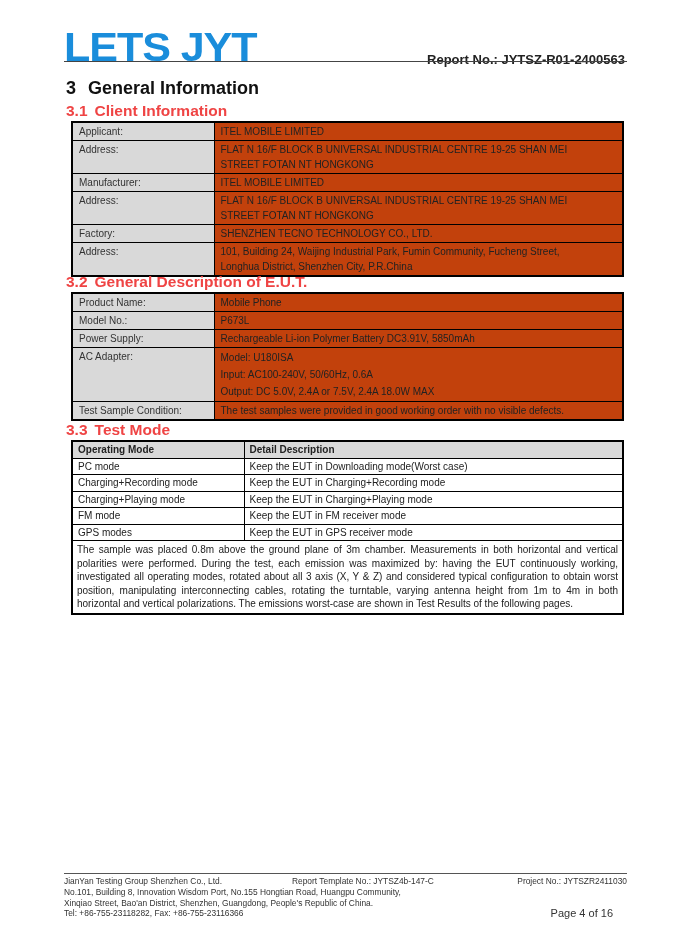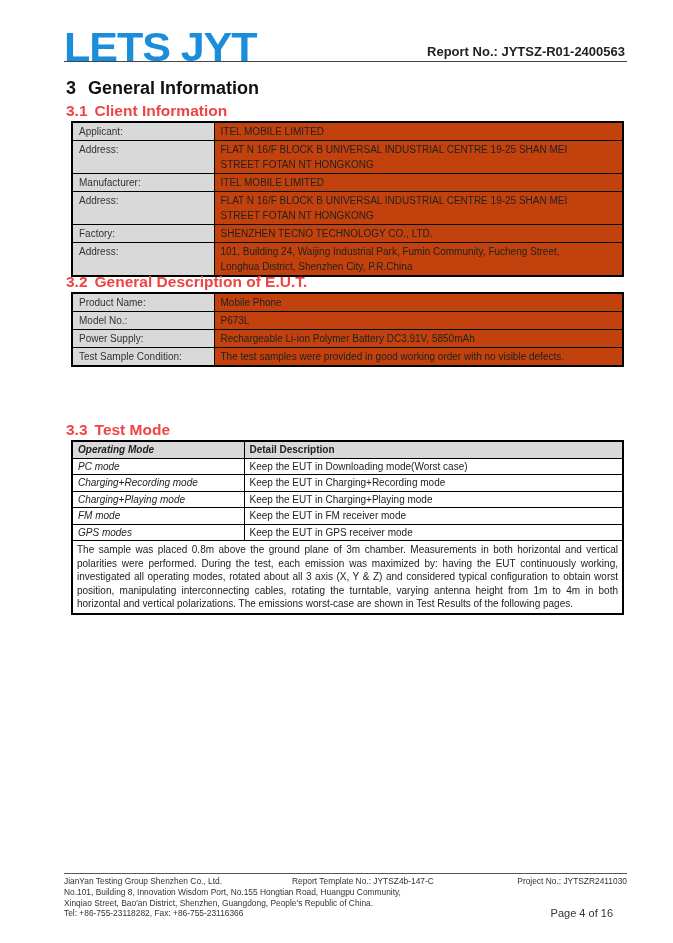--- a/index.html
+++ b/index.html
@@ -3,40 +3,40 @@
   <meta charset="utf-8">
   <style>
     * { box-sizing: border-box; margin: 0; padding: 0; }
     html, body { width: 673px; height: 943px; background: #ffffff; }
     body { font-family: "Liberation Sans", sans-serif; color: #000; position: relative; overflow: hidden; }
 
     .page { position: absolute; left: 0; top: 0; width: 673px; height: 943px; background: #fff; }
 
     
     .logo { position: absolute; left: 64px; top: 28px; font-family: "Liberation Sans", sans-serif; font-weight: bold; font-size: 41px; letter-spacing: -1px; line-height: 38px; color: #1a8ddb; transform: scaleX(1.05); transform-origin: left; }
-    .report-no { position: absolute; right: 48px; top: 44px; font-size: 13px; font-weight: bold; color: #222; }
+    .report-no { position: absolute; right: 48px; top: 52px; font-size: 13px; font-weight: bold; color: #222; }
     .header-rule { position: absolute; left: 64px; right: 46px; top: 61px; border-top: 1px solid #444; }
 
     .h1 { position: absolute; left: 66px; top: 78px; font-size: 18px; font-weight: bold; color: #111; }
     .h1 .num { margin-right: 12px; }
     .h2 { position: absolute; left: 66px; font-size: 15.5px; font-weight: bold; color: #ef4444; }
     .h2 .num { margin-right: 7px; }
 
     
     table { position: absolute; left: 71px; width: 553px; border-collapse: collapse; font-size: 10px; color: #222; }
     table.info td { border: 1px solid #000; padding: 1px 6px; vertical-align: top; line-height: 15px; }
     table.info { border: 2px solid #000; }
     table.info td.lbl { background: #d9d9d9; width: 142px; color: #333; }
     table.info td.val { background: #c2410c; }
     table.info td.val .line { display: block; }
 
     table.modes { border: 2px solid #000; }
     table.modes th, table.modes td { border: 1px solid #000; padding: 0 5px; text-align: left; line-height: 15.5px; font-weight: normal; }
     table.modes th { background: #d9d9d9; font-weight: bold; color: #222; }
-    table.modes td.c1, table.modes th.c1 { width: 172px; font-style: italic; }
+    table.modes td.c1, table.modes th.c1 { width: 172px; }
     table.modes td.para { text-align: justify; line-height: 13.6px; padding: 2px 4px; font-size: 10px; }
 
     
     .footer-rule { position: absolute; left: 64px; right: 46px; top: 873px; border-top: 1px solid #555; }
     .footer { position: absolute; left: 64px; top: 876px; width: 563px; font-size: 8.4px; color: #333; line-height: 10.8px; }
     .footer .row { position: relative; height: 10.8px; white-space: nowrap; }
     .footer .tpl { position: absolute; left: 228px; top: 0; }
     .footer .proj { position: absolute; right: 0; top: 0; }
     .footer .pg { position: absolute; right: 14px; top: 0; font-size: 11px; }
   </style>
@@ -117,20 +117,28 @@
             <span class="line">P673L</span>
           </td>
     </tr>
     <tr>
       <td class="lbl">Power Supply:</td>
       <td class="val">
             <span class="line">Rechargeable Li-ion Polymer Battery DC3.91V, 5850mAh</span>
           </td>
     </tr>
     <tr>
+      <td class="lbl">AC Adapter:</td>
+      <td class="val" style="line-height:17px;">
+            <span class="line">Model: U180ISA</span>
+            <span class="line">Input: AC100-240V, 50/60Hz, 0.6A</span>
+            <span class="line">Output: DC 5.0V, 2.4A or 7.5V, 2.4A 18.0W MAX</span>
+          </td>
+    </tr>
+    <tr>
       <td class="lbl">Test Sample Condition:</td>
       <td class="val">
             <span class="line">The test samples were provided in good working order with no visible defects.</span>
           </td>
     </tr>
   </tbody>
     </table>
 
   <div class="h2" style="top:421px;">
     <span class="num">3.3</span><span>Test Mode</span>

